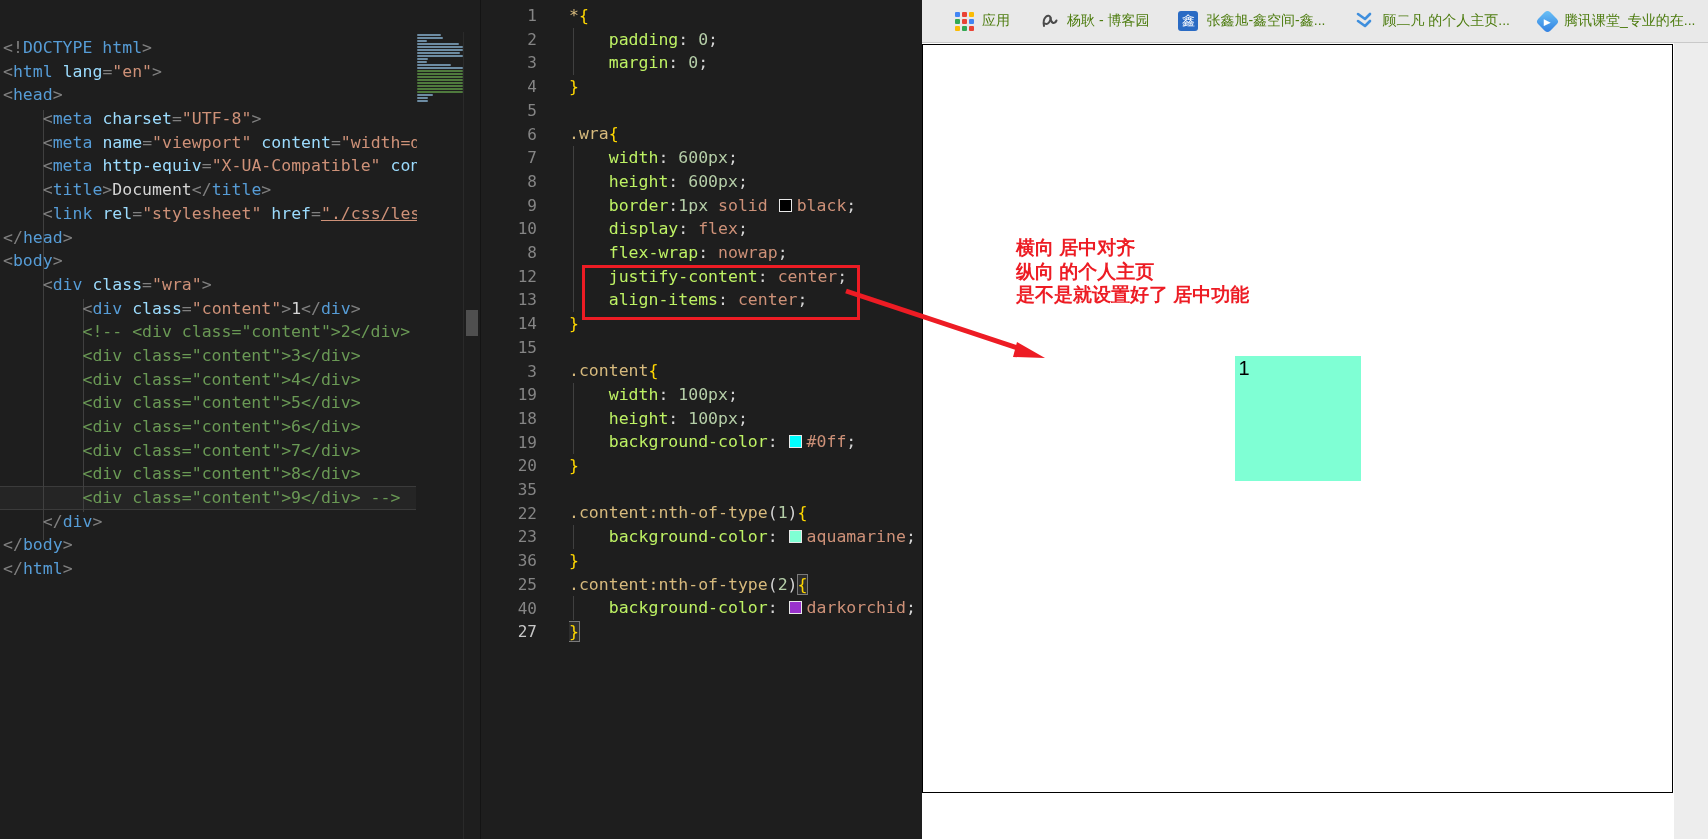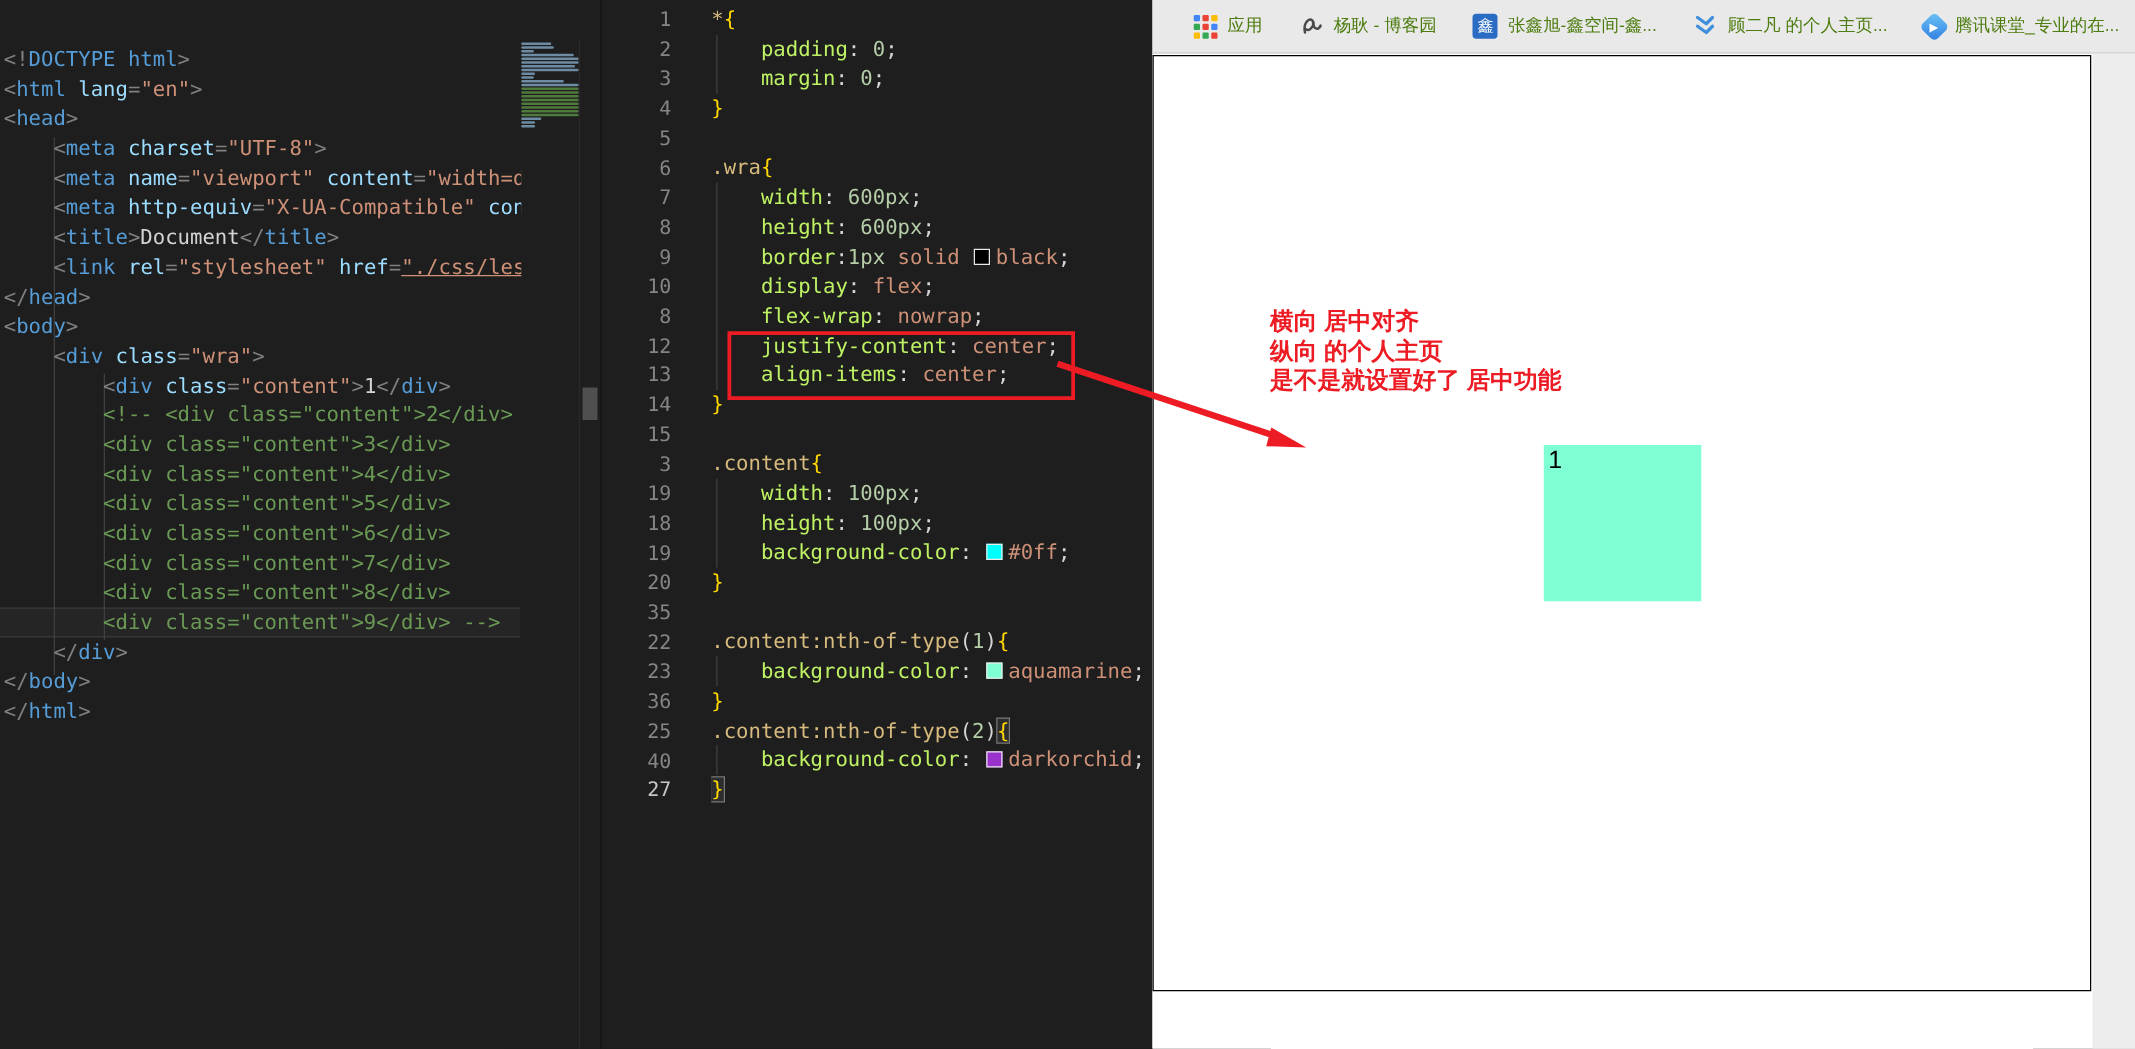--- a/index.html
+++ b/index.html
@@ -76,21 +76,21 @@
   #page-area { position:absolute; left:0; top:43px; width:786px; height:796px; background:#fff; }
   #right-strip { position:absolute; left:752px; top:0; width:34px; height:796px; background:#ededed; }
   #wra-box { position:absolute; left:0; top:1px; width:751px; height:749px; border:1px solid #000;
              display:flex; justify-content:center; align-items:center; }
   #content-box { width:126px; height:125px; background:var(--aqua,#7fffd4);
                  font-size:20px; line-height:24px; color:#000; padding-left:4px; }
 
   
   #red-rect { position:absolute; left:582px; top:265px; width:278px; height:55px;
               border:3px solid var(--red,#ed1c24); z-index:30; }
-  #red-note { position:absolute; left:1016px; top:246px; z-index:30; color:var(--red,#ed1c24);
+  #red-note { position:absolute; left:1016px; top:236px; z-index:30; color:var(--red,#ed1c24);
               font-size:19px; line-height:23.7px; font-weight:bold; }
   #arrow-svg { position:absolute; left:0; top:0; width:1708px; height:839px; z-index:29; pointer-events:none; }
 
   
 </style>
 </head>
 <body>
 
 <div class="editor" id="editor-left">
   <div id="left-current-line"></div>

